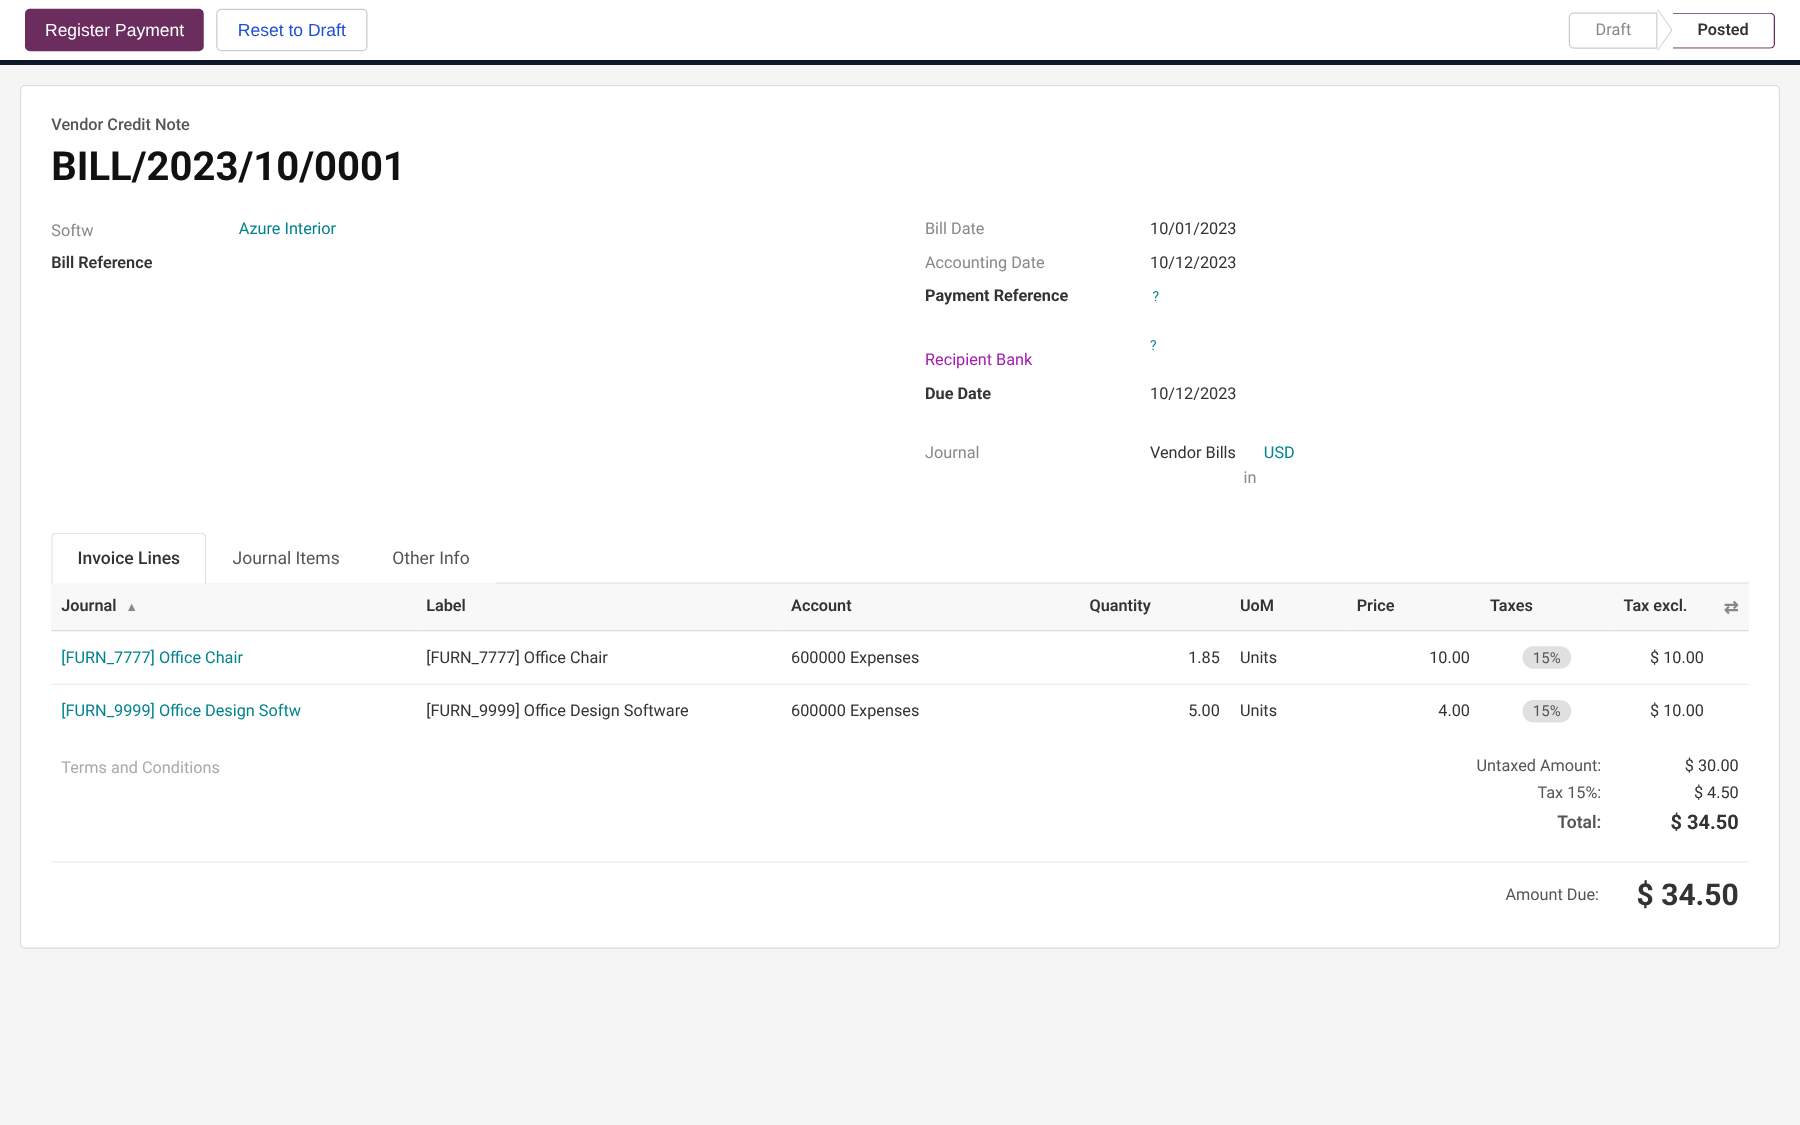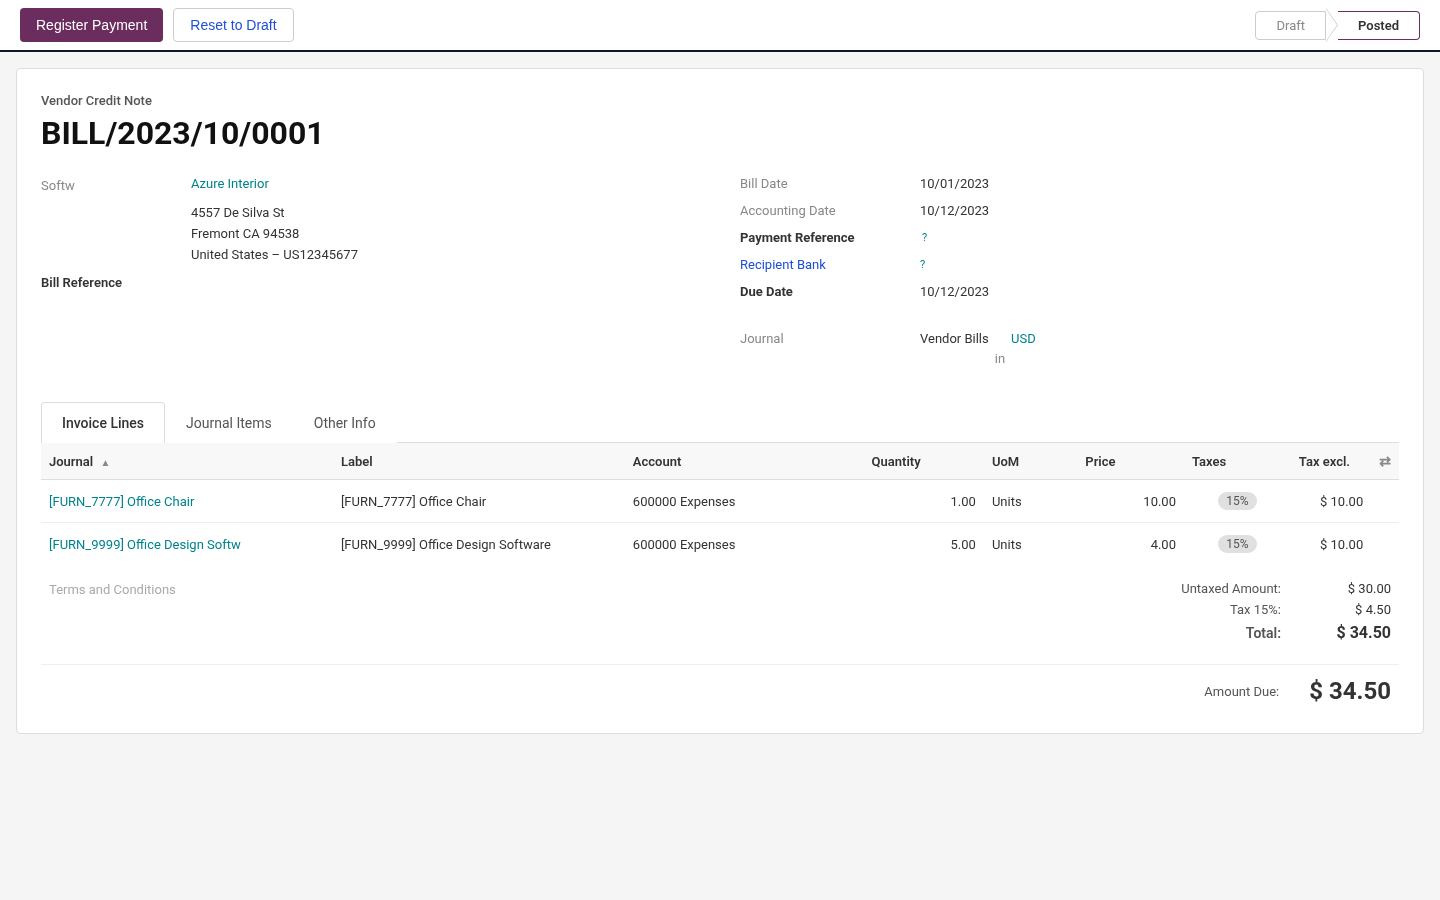--- a/index.html
+++ b/index.html
@@ -1,20 +1,20 @@
 <!DOCTYPE html>
 <html><head>
   <meta charset="utf-8">
   <style>
     * { box-sizing: border-box; margin: 0; padding: 0; }
     body { font-family: -apple-system, BlinkMacSystemFont, 'Segoe UI', Roboto, sans-serif; background: #f5f5f5; font-size: 14px; color: #333; }
 
     .toolbar {
       display: flex; align-items: center; justify-content: space-between;
-      background: #fff; border-bottom: 2px solid #0f172a; padding: 10px 20px; height: 52px;
+      background: #fff; border-bottom: 4px solid #0f172a; padding: 10px 20px; height: 52px;
     }
     .toolbar-left { display: flex; gap: 10px; }
     .btn-primary {
       background: #6b2d5e; color: #fff; border: none; border-radius: 4px;
       padding: 8px 16px; font-size: 14px; cursor: pointer; font-weight: 500;
     }
     .btn-secondary {
       background: #fff; color: #1d4ed8; border: 1px solid #ccc; border-radius: 4px;
       padding: 8px 16px; font-size: 14px; cursor: pointer;
     }
@@ -142,45 +142,40 @@
   <div class="doc-type">Vendor Credit Note</div>
   <div class="doc-number">BILL/2023/10/0001</div>
 
   <div class="form-grid">
 
     <div class="left-section">
       <div class="field-row">
         <span class="field-label">Softw</span>
         <span class="field-value link">Azure Interior</span>
       </div>
-      <div class="address-block">
-        <div>4557 De Silva St</div>
-        <div>Fremont CA 94538</div>
-        <div>United States – US12345677</div>
-      </div>
       <div class="field-row">
         <span class="bill-ref-label">Bill Reference</span>
       </div>
     </div>
 
     <div class="right-section">
       <div class="right-field-row">
         <span class="right-label">Bill Date</span>
         <span class="right-value">10/01/2023</span>
       </div>
       <div class="right-field-row">
         <span class="right-label">Accounting Date</span>
         <span class="right-value">10/12/2023</span>
       </div>
       <div class="right-field-row">
         <span class="right-label bold">Payment Reference</span>
         <span class="right-value" style="color:#00838f; font-size:11px; margin-left:2px;">?</span>
       </div>
       <div class="right-field-row">
-        <span class="right-label" style="color:#1d4ed8;">Recipient Bank</span>
+        <span class="right-label" style="color:#a21caf;margin-top:24px;">Recipient Bank</span>
         <span style="color:#00838f; font-size:11px;">?</span>
       </div>
       <div class="right-field-row">
         <span class="right-label bold">Due Date</span>
         <span class="right-value">10/12/2023</span>
       </div>
       <div class="right-field-row">
         <span class="right-label">Journal</span>
         <div class="journal-row">
           <span class="right-value">Vendor Bills</span>
@@ -216,21 +211,21 @@
         </th>
       </tr>
     </thead>
     <tbody id="table-body">
     <tr>
       <td class="col-product">
         <a class="product-link">[FURN_7777] Office Chair</a>
       </td>
       <td class="col-label">[FURN_7777] Office Chair</td>
       <td class="col-account">600000 Expenses</td>
-      <td class="col-qty" style="text-align:right;">1.00</td>
+      <td class="col-qty" style="text-align:right;">1.85</td>
       <td class="col-uom">Units</td>
       <td class="col-price" style="text-align:right;">10.00</td>
       <td class="col-taxes" style="text-align:center;">
         <span class="tax-badge">15%</span>
       </td>
       <td class="col-taxexcl" style="text-align:right;">$ 10.00</td>
       <td class="col-settings"></td>
     </tr>
         <tr>
       <td class="col-product">

